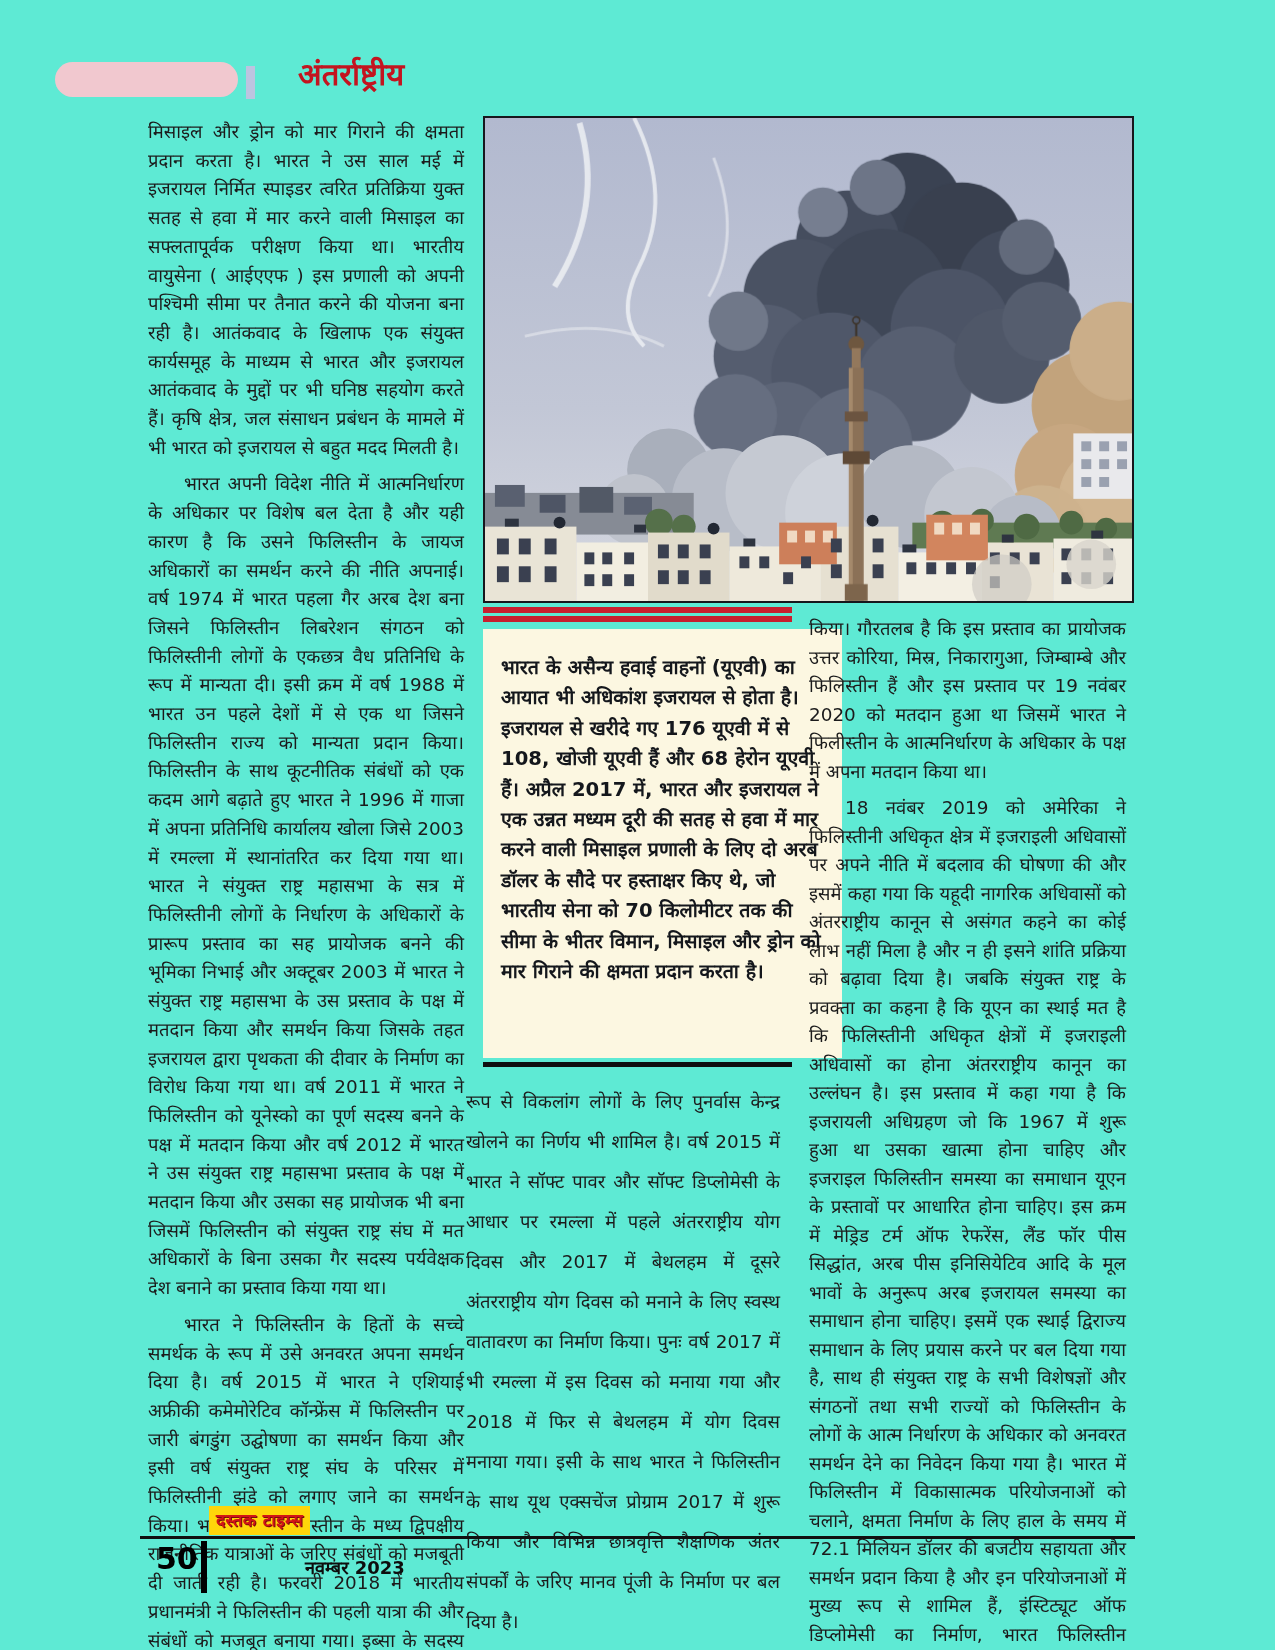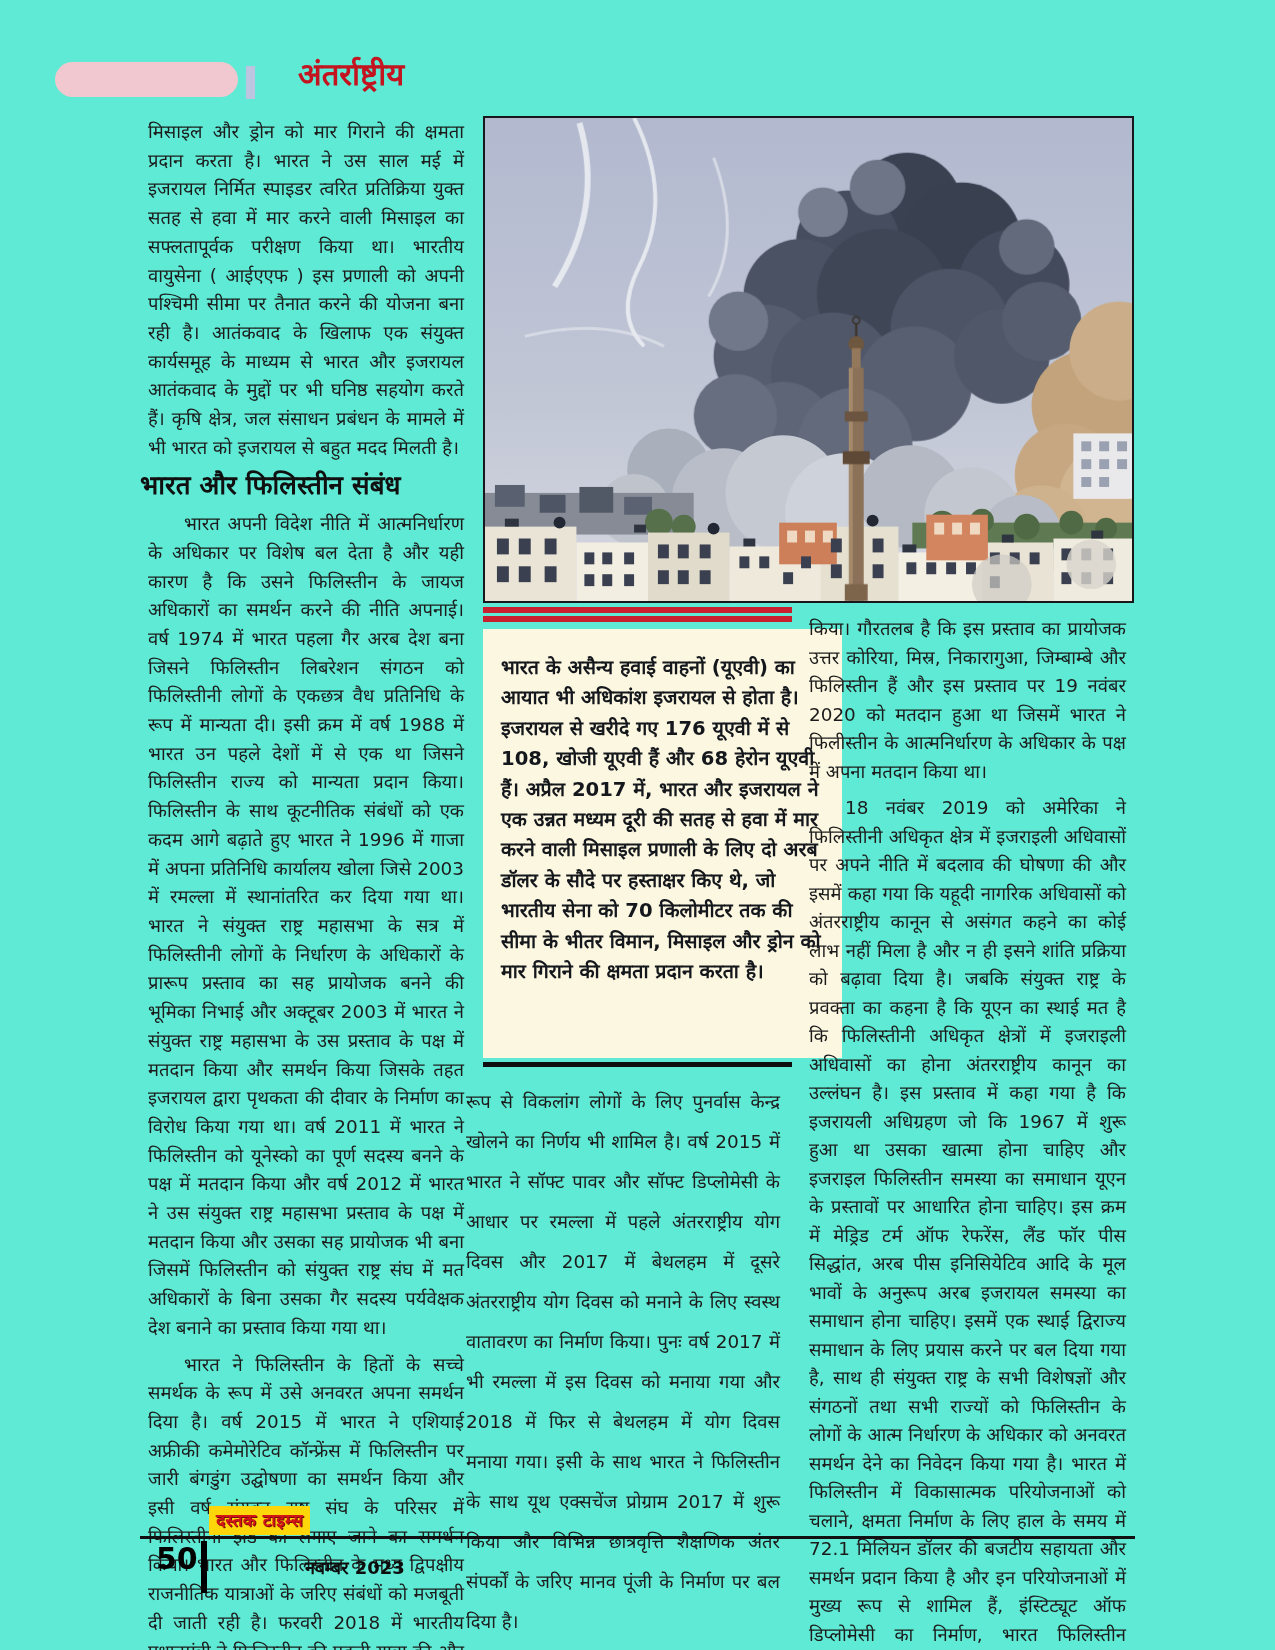--- a/index.html
+++ b/index.html
@@ -46,21 +46,20 @@
 <body>
 
 <div class="page">
 
   <div class="hdr-pill"></div>
   <div class="hdr-dash"></div>
   <div class="hdr-label">अंतर्राष्ट्रीय</div>
 
   <div class="col" id="col1">
     <p>मिसाइल और ड्रोन को मार गिराने की क्षमता प्रदान करता है। भारत ने उस साल मई में इजरायल निर्मित स्पाइडर त्वरित प्रतिक्रिया युक्त सतह से हवा में मार करने वाली मिसाइल का सफ्लतापूर्वक परीक्षण किया था। भारतीय वायुसेना ( आईएएफ ) इस प्रणाली को अपनी पश्चिमी सीमा पर तैनात करने की योजना बना रही है। आतंकवाद के खिलाफ एक संयुक्त कार्यसमूह के माध्यम से भारत और इजरायल आतंकवाद के मुद्दों पर भी घनिष्ठ सहयोग करते हैं। कृषि क्षेत्र, जल संसाधन प्रबंधन के मामले में भी भारत को इजरायल से बहुत मदद मिलती है।</p>
-    <p class="subhead">भारत और फिलिस्तीन संबंध</p>
     <p class="ind">भारत अपनी विदेश नीति में आत्मनिर्धारण के अधिकार पर विशेष बल देता है और यही कारण है कि उसने फिलिस्तीन के जायज अधिकारों का समर्थन करने की नीति अपनाई। वर्ष 1974 में भारत पहला गैर अरब देश बना जिसने फिलिस्तीन लिबरेशन संगठन को फिलिस्तीनी लोगों के एकछत्र वैध प्रतिनिधि के रूप में मान्यता दी। इसी क्रम में वर्ष 1988 में भारत उन पहले देशों में से एक था जिसने फिलिस्तीन राज्य को मान्यता प्रदान किया। फिलिस्तीन के साथ कूटनीतिक संबंधों को एक कदम आगे बढ़ाते हुए भारत ने 1996 में गाजा में अपना प्रतिनिधि कार्यालय खोला जिसे 2003 में रमल्ला में स्थानांतरित कर दिया गया था। भारत ने संयुक्त राष्ट्र महासभा के सत्र में फिलिस्तीनी लोगों के निर्धारण के अधिकारों के प्रारूप प्रस्ताव का सह प्रायोजक बनने की भूमिका निभाई और अक्टूबर 2003 में भारत ने संयुक्त राष्ट्र महासभा के उस प्रस्ताव के पक्ष में मतदान किया और समर्थन किया जिसके तहत इजरायल द्वारा पृथकता की दीवार के निर्माण का विरोध किया गया था। वर्ष 2011 में भारत ने फिलिस्तीन को यूनेस्को का पूर्ण सदस्य बनने के पक्ष में मतदान किया और वर्ष 2012 में भारत ने उस संयुक्त राष्ट्र महासभा प्रस्ताव के पक्ष में मतदान किया और उसका सह प्रायोजक भी बना जिसमें फिलिस्तीन को संयुक्त राष्ट्र संघ में मत अधिकारों के बिना उसका गैर सदस्य पर्यवेक्षक देश बनाने का प्रस्ताव किया गया था।</p>
     <p class="ind">भारत ने फिलिस्तीन के हितों के सच्चे समर्थक के रूप में उसे अनवरत अपना समर्थन दिया है। वर्ष 2015 में भारत ने एशियाई अफ्रीकी कमेमोरेटिव कॉन्फ्रेंस में फिलिस्तीन पर जारी बंगडुंग उद्घोषणा का समर्थन किया और इसी वर्ष संयुक्त राष्ट्र संघ के परिसर में फिलिस्तीनी झंडे को लगाए जाने का समर्थन किया। भारत और फिलिस्तीन के मध्य द्विपक्षीय राजनीतिक यात्राओं के जरिए संबंधों को मजबूती दी जाती रही है। फरवरी 2018 में भारतीय प्रधानमंत्री ने फिलिस्तीन की पहली यात्रा की और संबंधों को मजबूत बनाया गया। इब्सा के सदस्य के रूप में भारत ने सदस्य देशों के साथ मिलकर फिलिस्तीन में 5 परियोजनाओं को वित्त पोषित कर रहा है जिसमें इंडोर मल्टीपरपज स्पोर्ट्स कॉम्प्लेक्स बनाना, चिकित्सालय और मानसिक</p>
   </div>
 
   <div class="photo-frame">
     <svg viewBox="0 0 651 487" preserveAspectRatio="none">
       <defs>
         <linearGradient id="sky" x1="0" y1="0" x2="0" y2="1">
           <stop offset="0" stop-color="#b2b9cf"></stop>
           <stop offset="0.6" stop-color="#c2c7d6"></stop>

